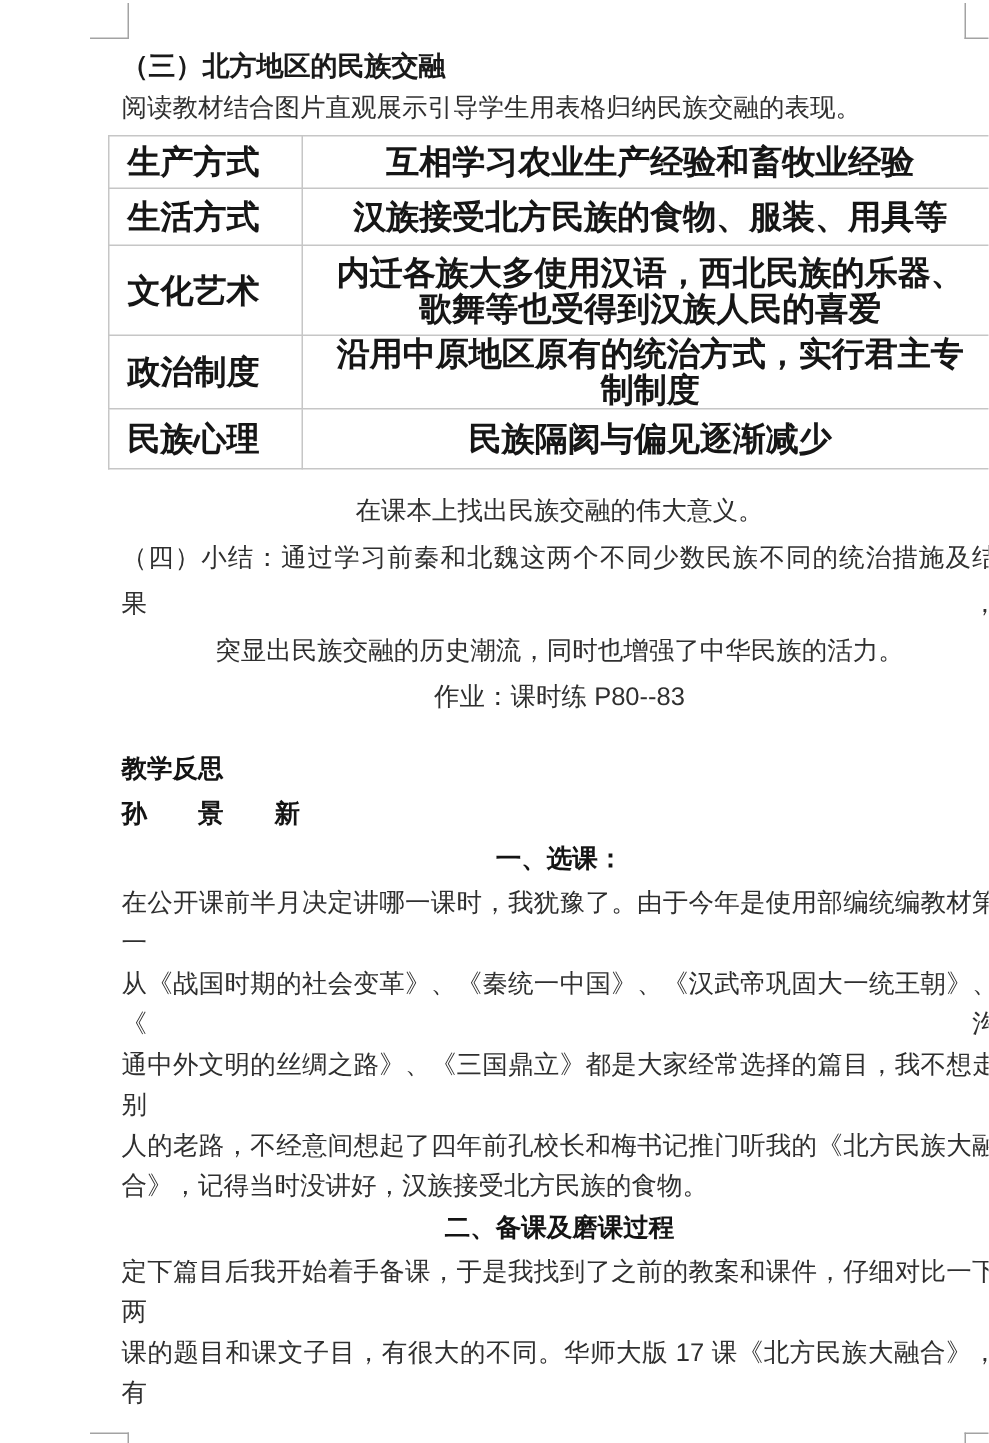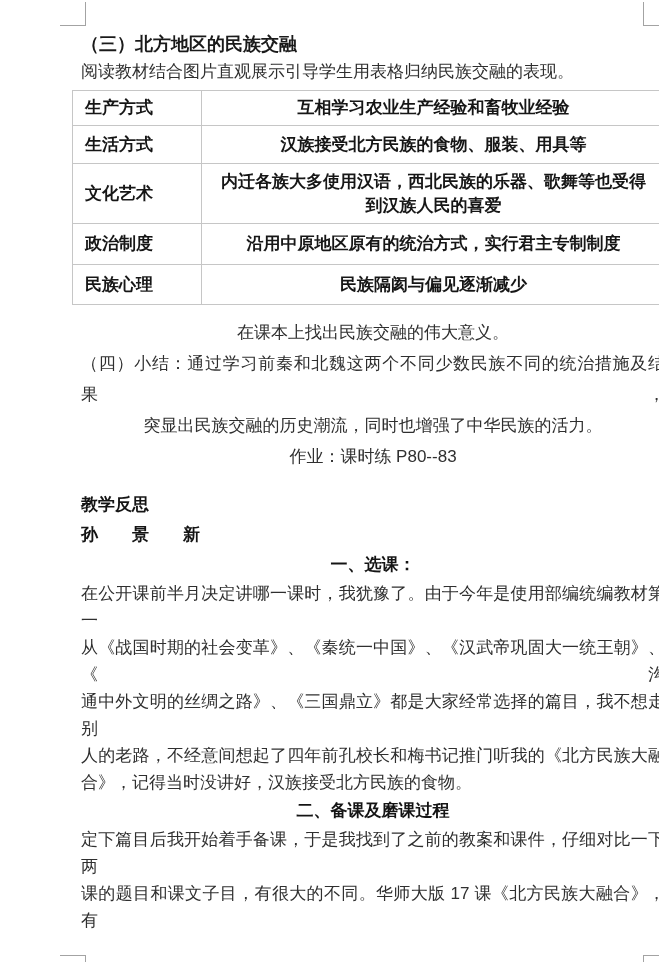--- a/index.html
+++ b/index.html
@@ -33,21 +33,21 @@
   table.fusion {
     border-collapse: collapse;
     width: 594px;
     margin: 4px 0 12px -9px;
     table-layout: fixed;
   }
   table.fusion td {
     border: 1px solid #c6c6c6;
     font-weight: bold;
     color: #161616;
-    font-size: 17px;
+    font-size: 22px;
     line-height: 24px;
     vertical-align: middle;
   }
   td.cat  { width: 115px; padding-left: 12px; text-align: left; }
   td.desc { text-align: center; padding: 0 14px; }
   tr.r1 { height: 35px; }
   tr.r2 { height: 38px; }
   tr.r3 { height: 60px; }
   tr.r4 { height: 41px; }
   tr.r5 { height: 40px; }

